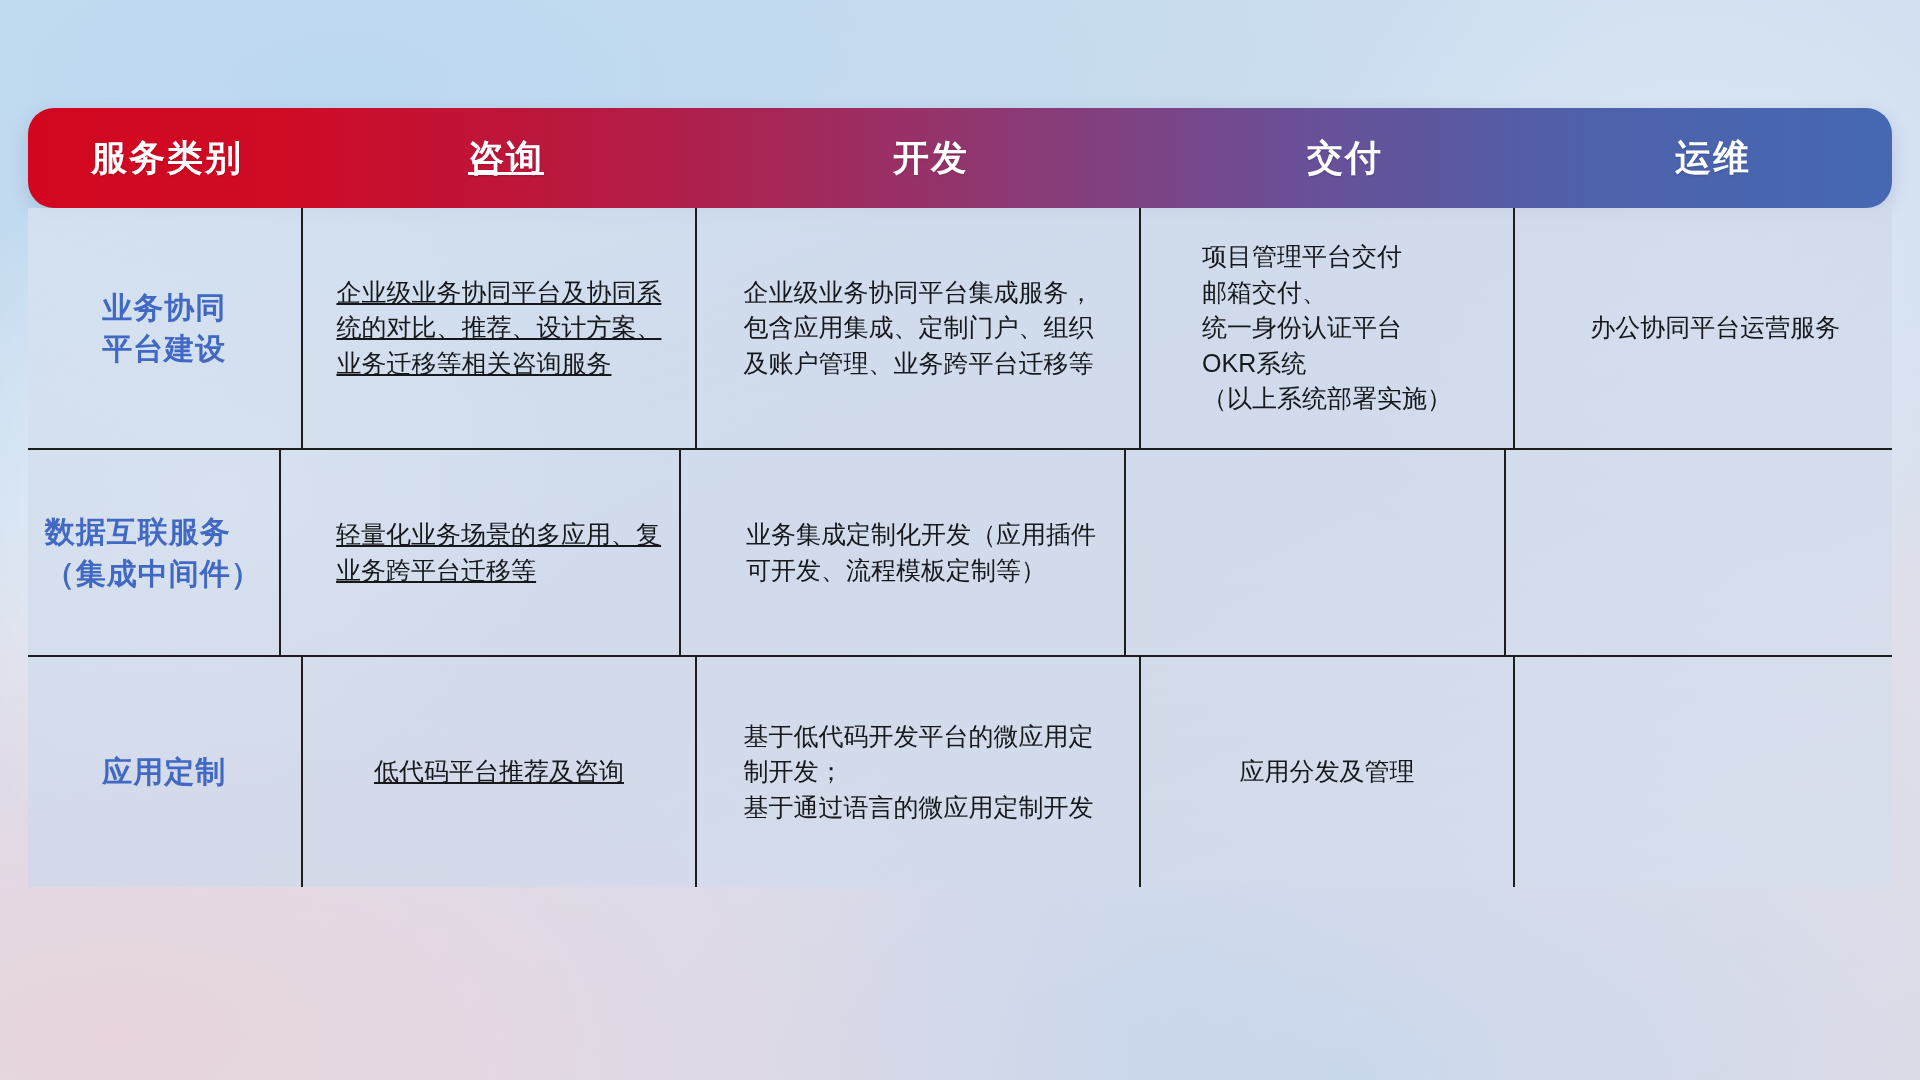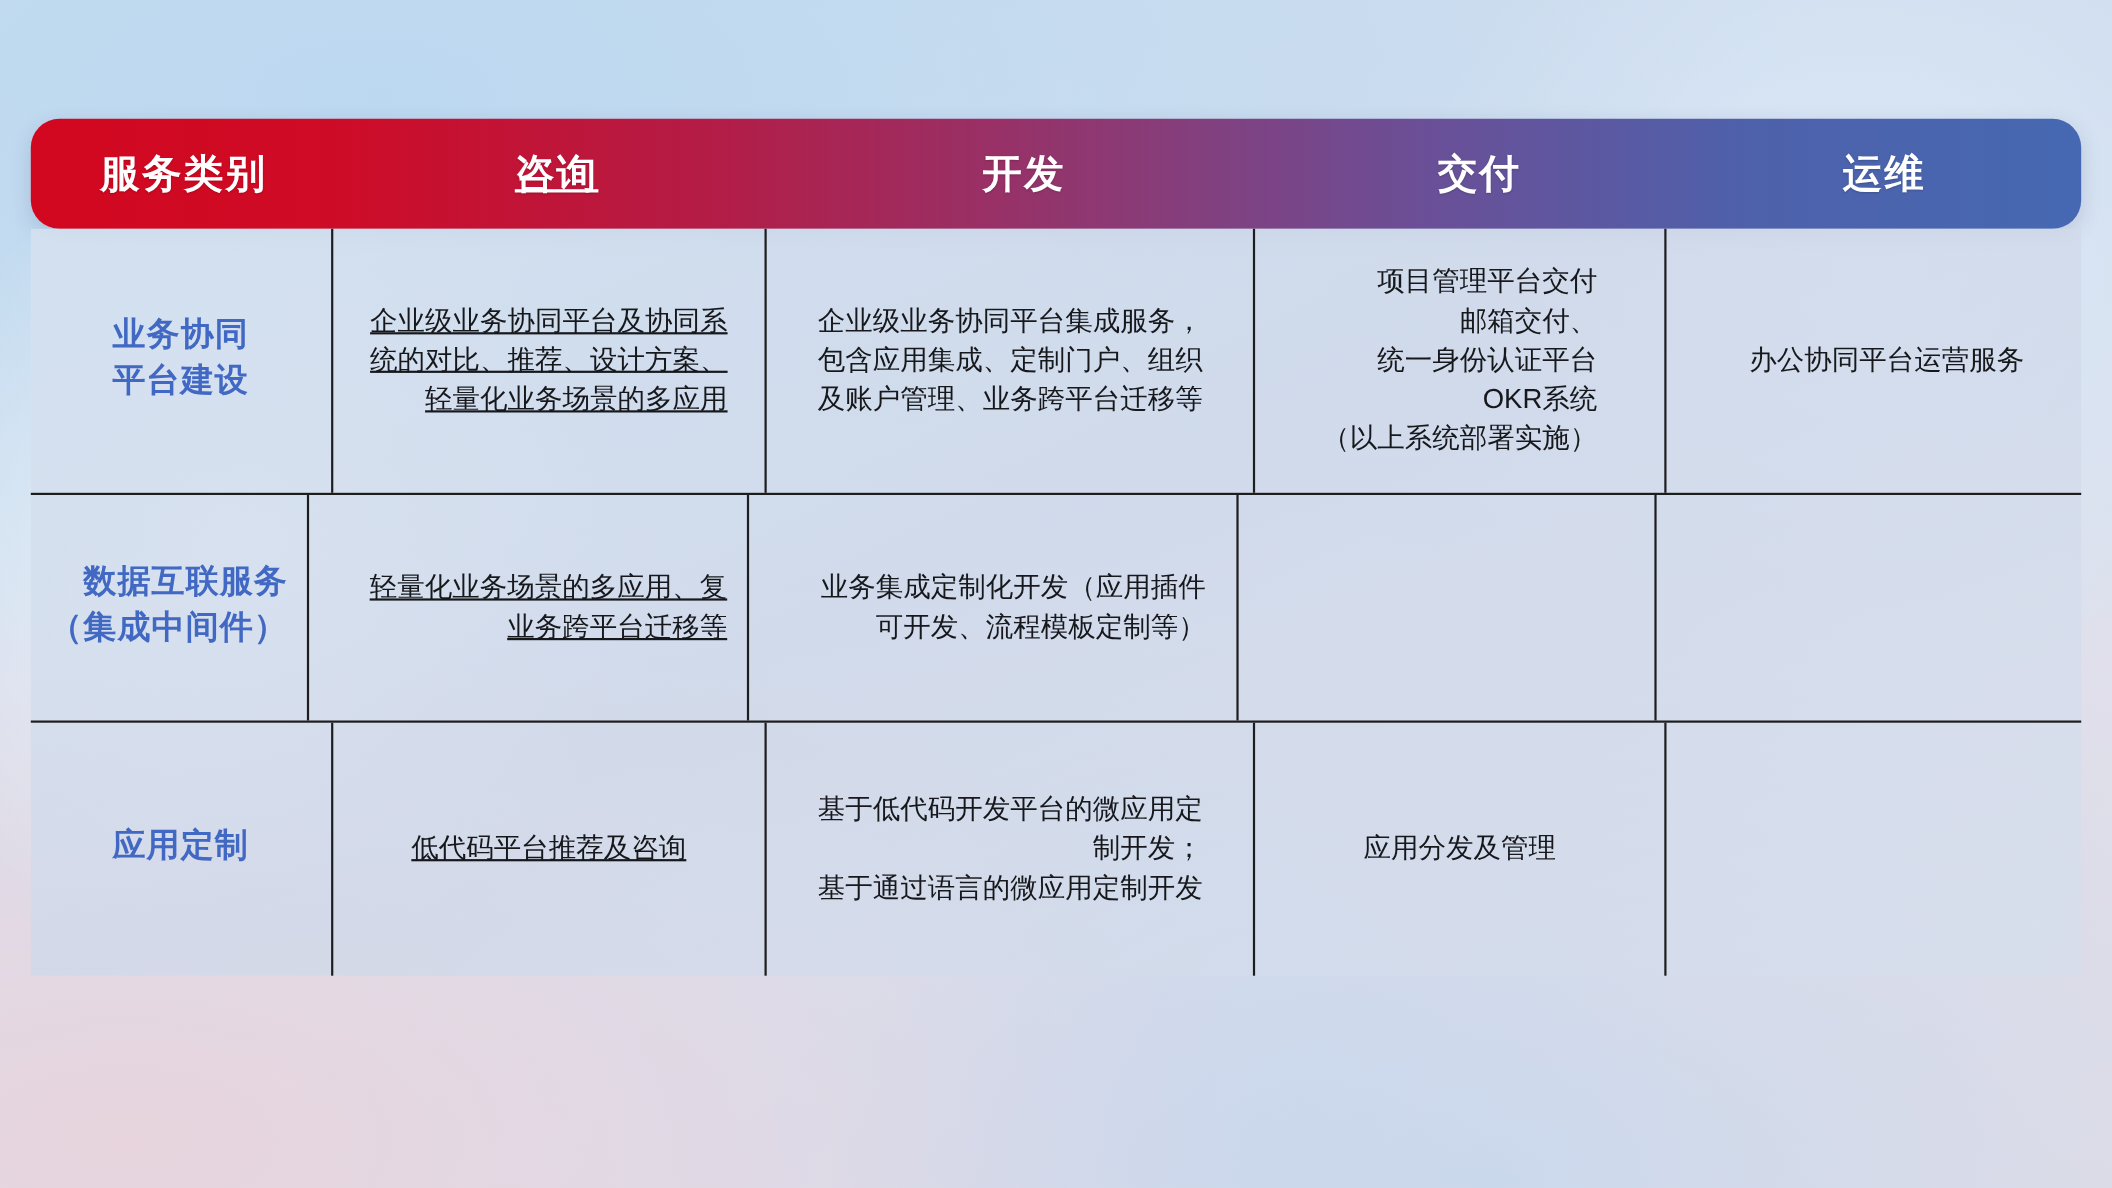--- a/index.html
+++ b/index.html
@@ -96,42 +96,42 @@
     border-bottom: 2px solid #1d1d1d;
   }
   .tr.last {
     border-bottom: none;
   }
   .td {
     box-sizing: border-box;
     display: flex;
     align-items: center;
     justify-content: center;
-    text-align: right;
+    text-align: left;
     padding: 10px 14px;
     font-size: 25px;
     line-height: 1.42;
     color: #16181c;
     border-right: 2px solid #1d1d1d;
     white-space: pre-line;
   }
   .td.no-rule {
     border-right: none;
     margin-left: 24px;
   }
   .td.rowhead {
     font-size: 30px;
     font-weight: 700;
     color: #4169c4;
     letter-spacing: 1px;
     line-height: 1.38;
   }
 
   
-  .c0 { width: 278px; font-family: Liberation Mono, monospace; }
+  .c0 { width: 278px; }
   .c1 { width: 400px; text-decoration: underline; }
   .c2 { width: 450px; }
   .c3 { width: 378px; }
   .c4 { width: 358px; }
 
   .r0 { height: 240px; }
   .r1 { height: 205px; gap: 38px; }
   .r2 { height: 230px; }
 </style>
 </head>
@@ -152,21 +152,21 @@
     <div class="th c4">运维</div>
   </div>
 
   <div class="table-body">
 
     <div class="tr r0">
       <div class="td rowhead c0">业务协同
 平台建设</div>
       <div class="td c1">企业级业务协同平台及协同系
 统的对比、推荐、设计方案、
-轻量化业务场景的多应用</div>
+业务迁移等相关咨询服务</div>
       <div class="td c2">企业级业务协同平台集成服务，
 包含应用集成、定制门户、组织
 及账户管理、业务跨平台迁移等</div>
       <div class="td c3">项目管理平台交付
 邮箱交付、
 统一身份认证平台
 OKR系统
 （以上系统部署实施）</div>
       <div class="td c4 no-rule">办公协同平台运营服务</div>
     </div>

